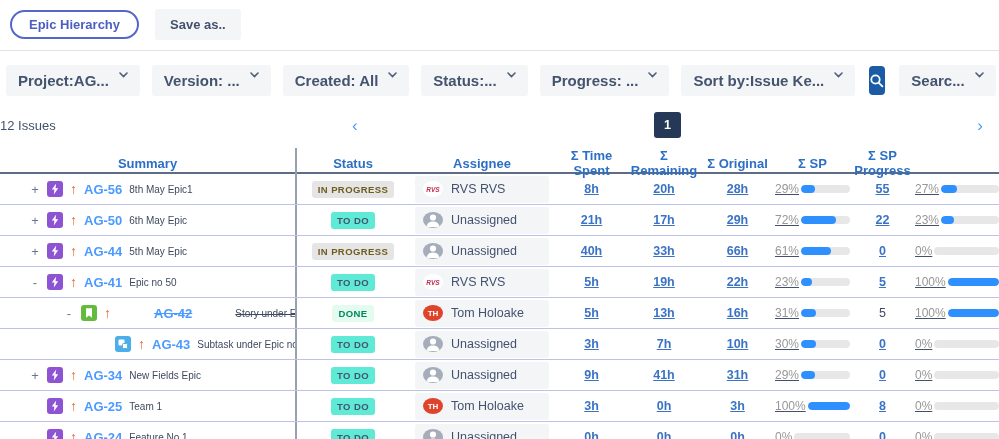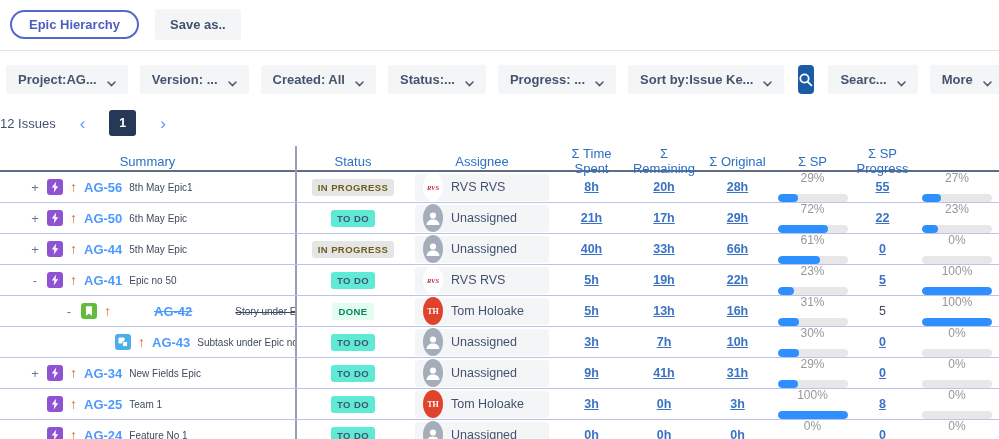--- a/index.html
+++ b/index.html
@@ -6,63 +6,63 @@
   html,body { background:#fff; }
   body { font-family:"Liberation Sans", sans-serif; width:999px; height:439px; overflow:hidden; color:#42526e; }
 
   
   .toolbar { display:flex; align-items:center; gap:16px; padding:9px 4px 10px 10px; border-bottom:1px solid #e1e3ea; }
   .pill-btn { background:#fff; border:2px solid #5568c8; color:#4c5ec0; border-radius:16px; padding:5px 17px; font-size:13px; font-weight:bold; cursor:pointer; }
   .gray-btn { background:#f4f5f7; border:none; color:#42526e; border-radius:3px; padding:8px 15px; font-size:13px; font-weight:bold; cursor:pointer; }
 
   
   .filterbar { display:flex; align-items:center; gap:12px; padding:14px 14px 0 6px; }
-  .chip { display:inline-flex; align-items:flex-end; gap:10px; background:#f4f5f7; border-radius:3px; padding:7px 12px; font-size:13px; font-weight:bold; color:#44546f; cursor:pointer; white-space:nowrap; }
+  .chip { display:inline-flex; align-items:flex-start; gap:10px; background:#f4f5f7; border-radius:3px; padding:7px 12px; font-size:15px; font-weight:bold; color:#44546f; cursor:pointer; white-space:nowrap; }
   .chev { width:9px; height:6px; display:inline-block; }
   .chev svg { display:block; }
   .search-btn { width:33px; height:29px; background:#1b5ba6; border:none; border-radius:4px; display:flex; align-items:center; justify-content:center; cursor:pointer; margin:0 2px; }
   .right-group { margin-left:auto; display:flex; gap:10px; }
 
   
-  .countbar { display:flex; align-items:center; justify-content:flex-start; gap:22px; padding:16px 14px 10px 0; }
+  .countbar { display:flex; align-items:center; justify-content:space-between; gap:12px; padding:16px 14px 10px 0; }
   .count-label { font-size:13px; color:#42526e; }
   .pg-chev { font-size:17px; color:#4c9aff; cursor:pointer; line-height:1; padding:0 2px; }
   .pg-current { width:27px; height:26px; background:#253858; color:#fff; border-radius:3px; font-size:12.5px; font-weight:bold; display:flex; align-items:center; justify-content:center; cursor:pointer; }
 
   
   .grid-row { display:grid; grid-template-columns:297px 112px 146px 73px 72px 75px 75px 65px 84px; align-items:center; }
   .thead { height:26px; border-bottom:2px solid #5e6c84; }
-  .thead .hcell { font-size:13px; font-weight:normal; color:#2c6fc4; text-align:center; cursor:pointer; }
+  .thead .hcell { font-size:13px; font-weight:bold; color:#2c6fc4; text-align:center; cursor:pointer; }
   .c-summary-h { border-right:2px solid #97a0af; height:100%; display:flex; align-items:center; justify-content:center; }
   .trow { height:31px; border-bottom:1px solid #bcc2ea; background:#fff; }
   .cell { display:flex; align-items:center; justify-content:center; height:100%; }
   .c-summary { justify-content:flex-start; border-right:2px solid #97a0af; gap:7px; padding-left:30px; overflow:hidden; white-space:nowrap; }
   .expander { width:10px; font-size:13px; color:#6b778c; cursor:pointer; text-align:center; flex:0 0 10px; }
   .type-icon { width:16px; height:16px; flex:0 0 16px; display:inline-flex; }
   .prio { color:#e9652e; font-weight:bold; font-size:14px; line-height:1; }
   .ikey { color:#4c9aff; font-size:13px; font-weight:bold; text-decoration:none; cursor:pointer; }
   .isummary { color:#3f4a5f; font-size:10px; }
   .struck .ikey, .struck .isummary { text-decoration:line-through;margin-left:36px; }
 
   .badge { font-size:9.5px; font-weight:bold; letter-spacing:.4px; border-radius:3px; padding:3px 6px; white-space:nowrap; }
   .badge.todo { background:#5eead4; color:#44546f; }
   .badge.inprogress { background:#e5e5e5; color:#6e5c1d; }
   .badge.done { background:#e3fcef; color:#00875a; }
 
   .assignee-box { display:flex; align-items:center; gap:8px; background:#f4f5f7; border-radius:3px; width:134px; height:27px; padding:0 8px; cursor:pointer; }
   .assignee-name { font-size:12.5px; color:#42526e; }
-  .avatar { width:20px; height:28px; border-radius:50%; flex:0 0 20px; display:flex; align-items:center; justify-content:center; overflow:hidden;font-family:Liberation Serif, serif; }
+  .avatar { width:20px; height:16px; border-radius:50%; flex:0 0 20px; display:flex; align-items:center; justify-content:center; overflow:hidden; }
   .avatar.rvs { background:#fff; color:#c62a4b; font-size:6.5px; font-weight:bold; font-style:italic; }
   .avatar.th { background:#e0432c; color:#fff; font-size:8px; font-weight:bold; }
   .avatar.unassigned { background:#a5adba; }
 
   .numlink { color:#3b73c4; font-size:12.5px; font-weight:bold; text-decoration:underline; cursor:pointer; }
   .numplain { color:#3f4a5f; font-size:12.5px; }
 
-  .c-prog { flex-direction:column; justify-content:space-between; gap:2px; }
+  .c-prog { flex-direction:row; justify-content:flex-end; gap:2px;text-decoration:underline; }
   .pct { font-size:12px; color:#979797; line-height:1; }
   .bar { width:70px; height:8px; background:#e7e7e7; border-radius:4px; overflow:hidden; display:block; }
   .bar > span { display:block; height:100%; background:#2e90ff; border-radius:4px; }
 </style>
 </head>
 <body>
 
 <div class="toolbar">
   <button class="pill-btn">Epic Hierarchy</button>
   <button class="gray-btn">Save as..</button>

